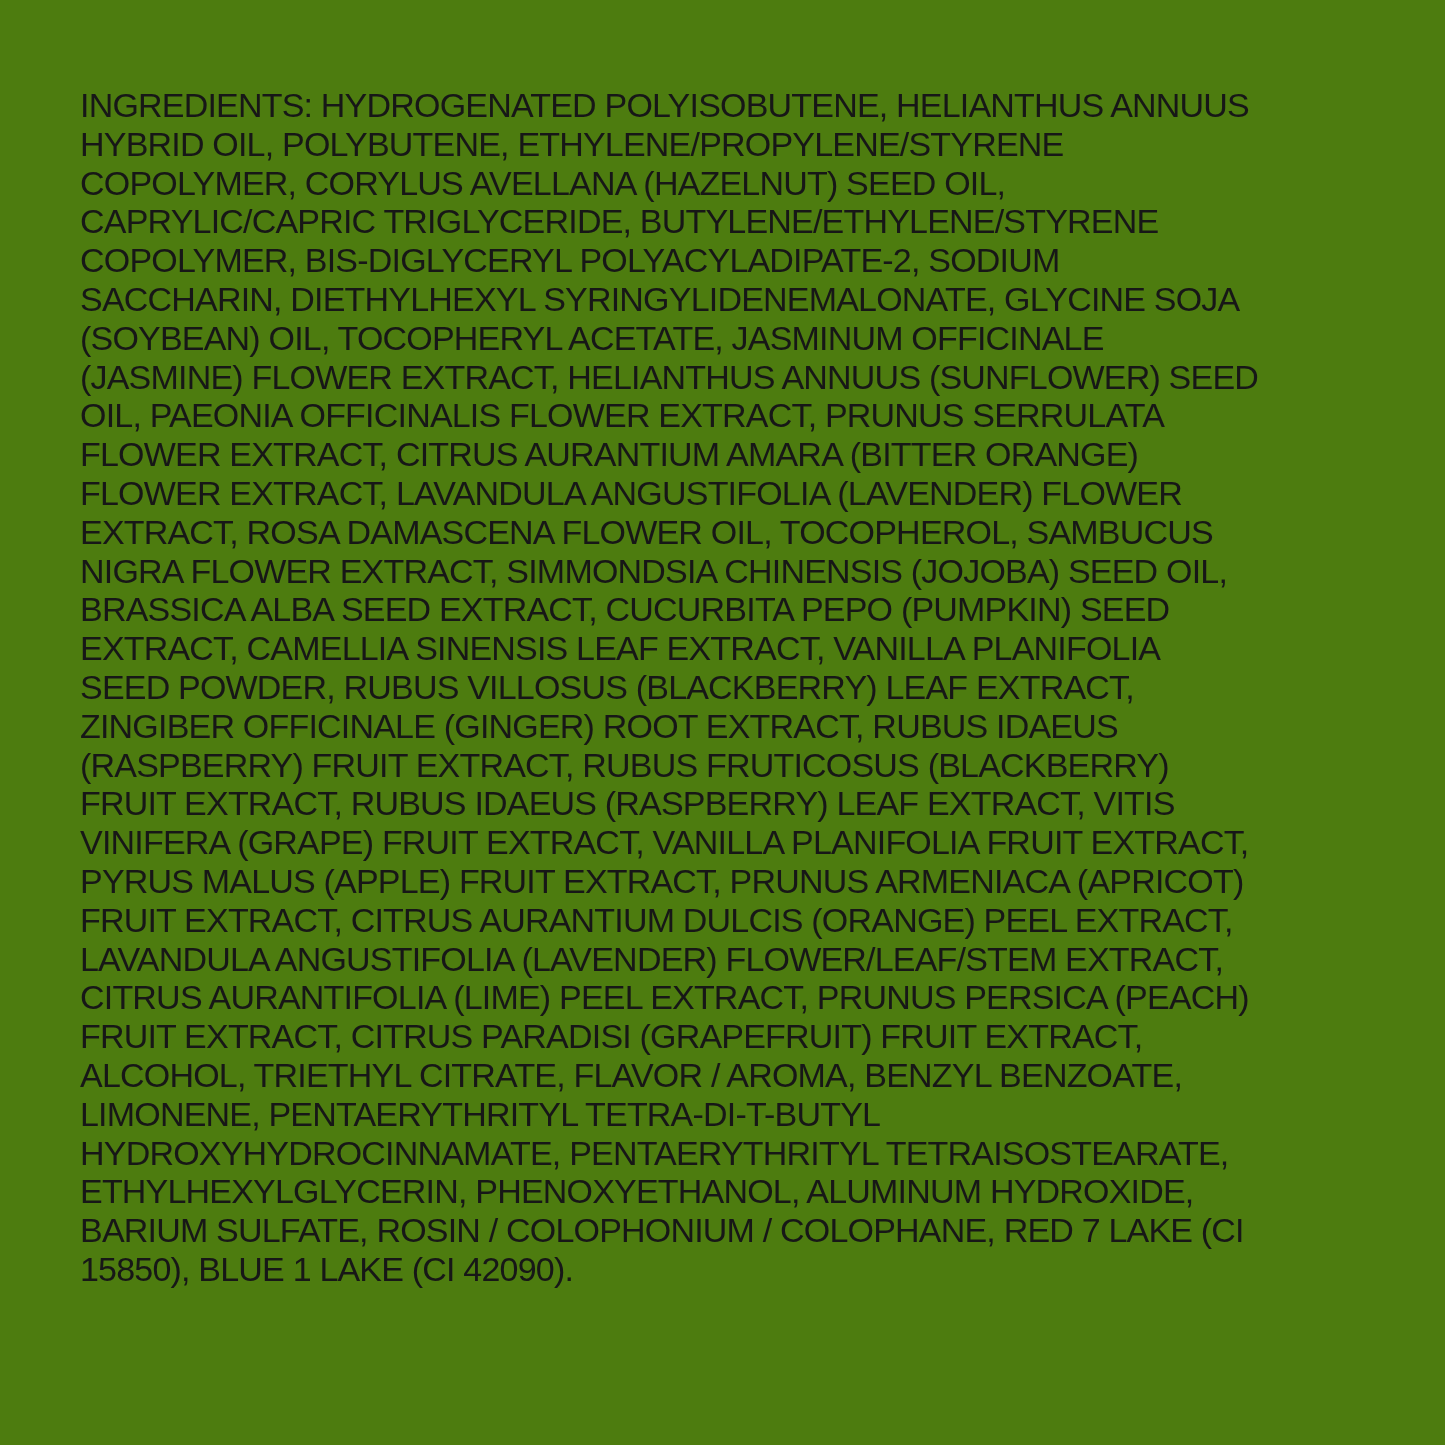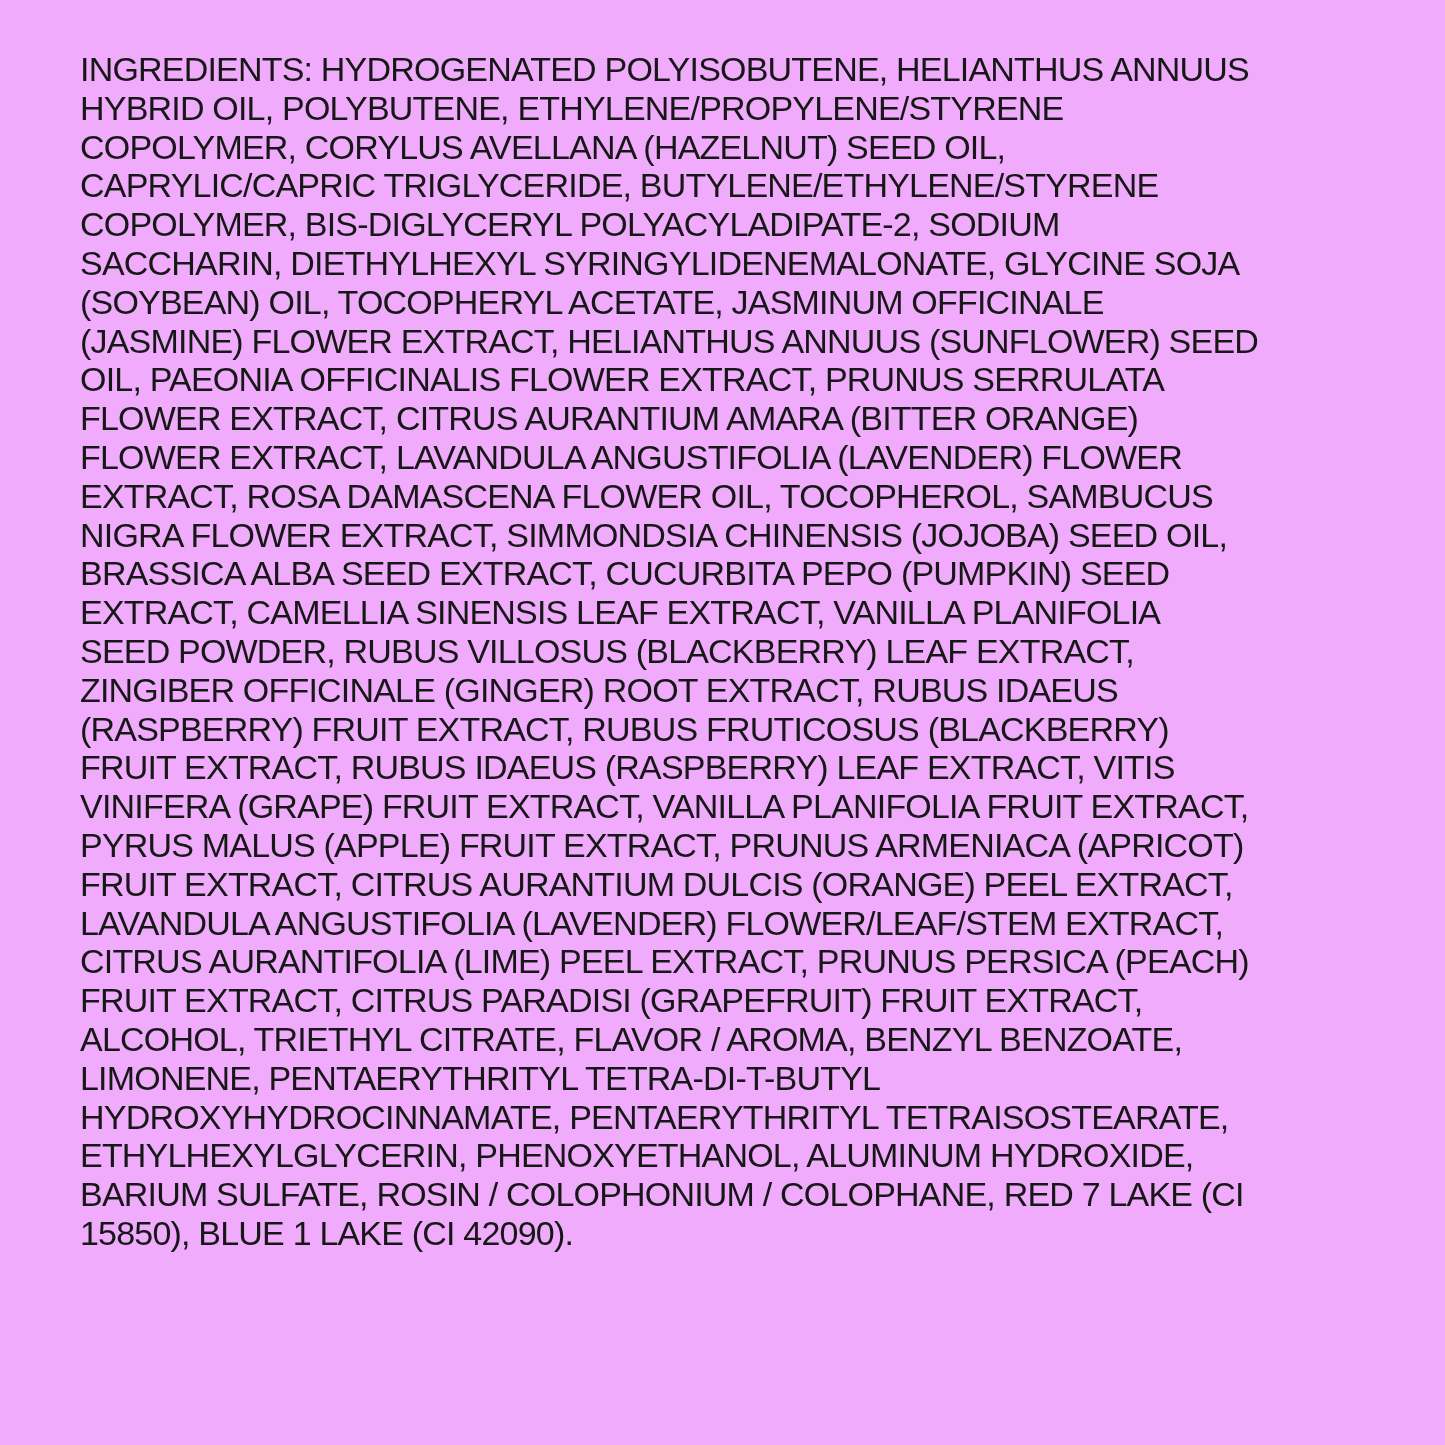--- a/index.html
+++ b/index.html
@@ -9,22 +9,22 @@
   body {
     width: 1445px;
     height: 1445px;
     background: #ffffff;
     overflow: hidden;
   }
   .label-wrap {
     box-sizing: border-box;
     width: 1445px;
     height: 1445px;
-    padding: 50px 70px 0 80px;
-    background: #f0abfc;
+    padding: 86px 70px 0 80px;
+    background: #4d7c0f;
   }
   .ingredients-text {
     margin: 0;
     font-family: "Liberation Sans", "DejaVu Sans", sans-serif;
     font-size: 34px;
     line-height: 38.8px;
     letter-spacing: -0.8px;
     font-weight: 400;
     color: #171717;
     white-space: pre;

